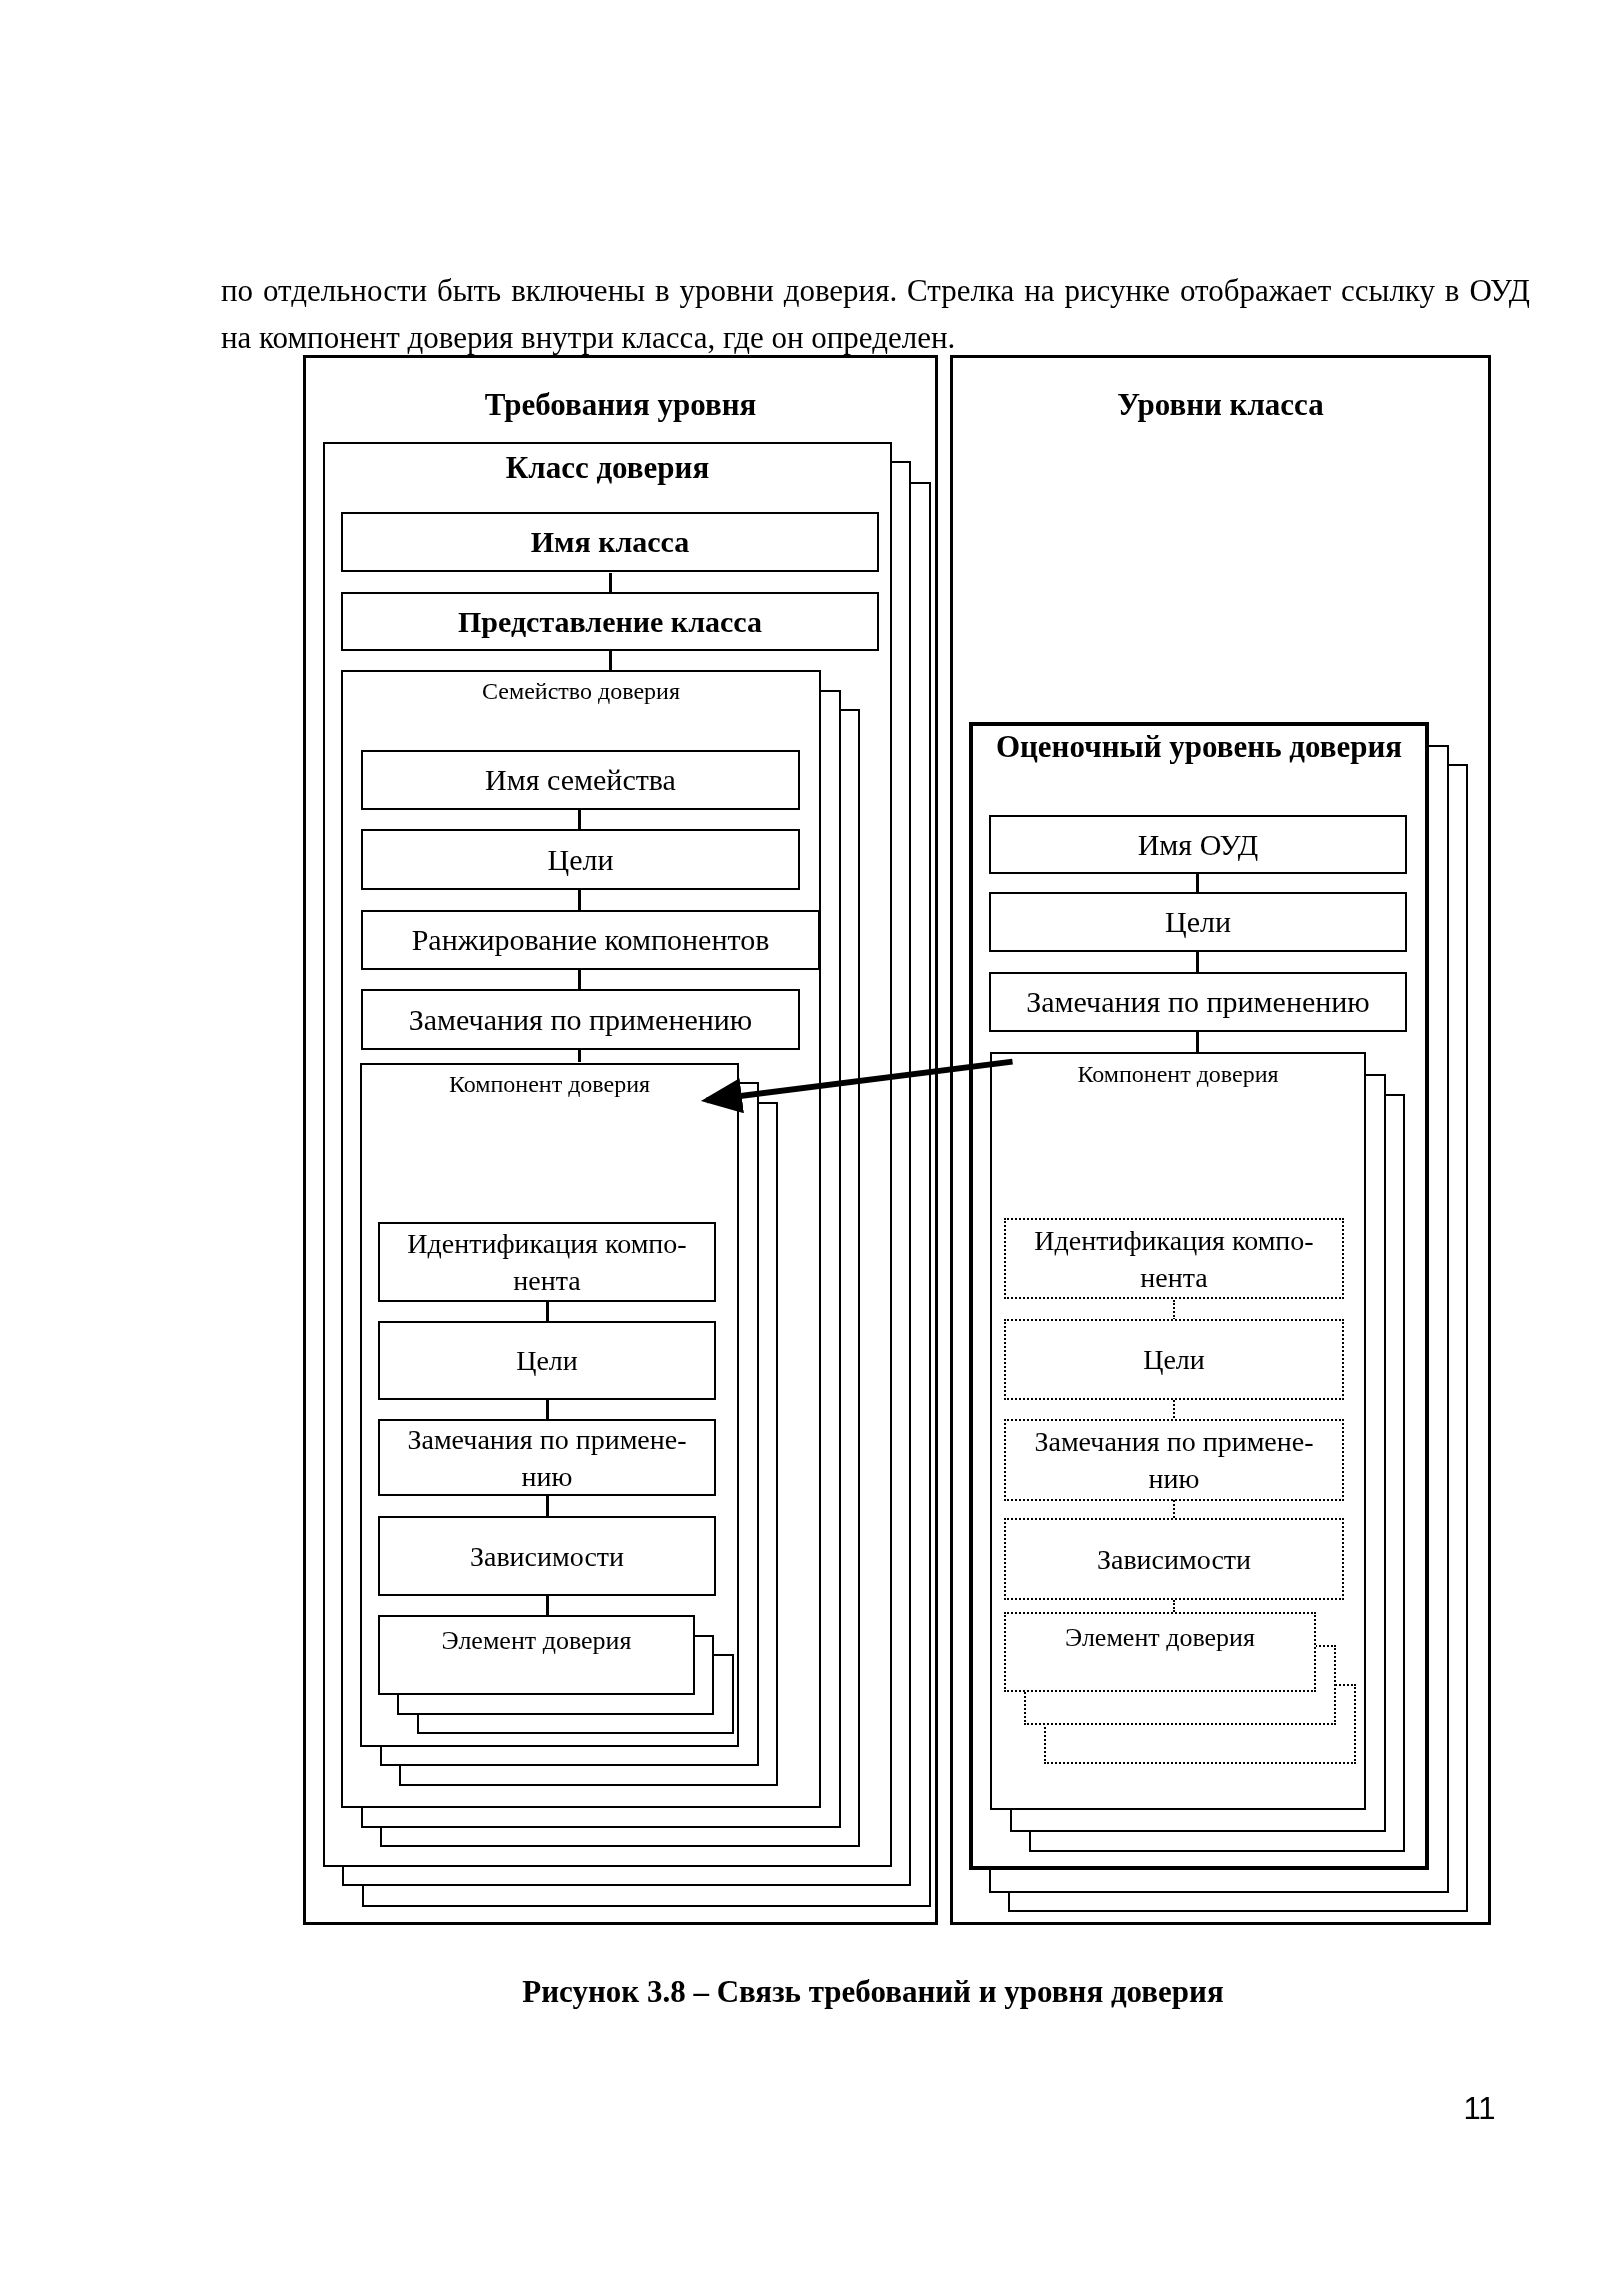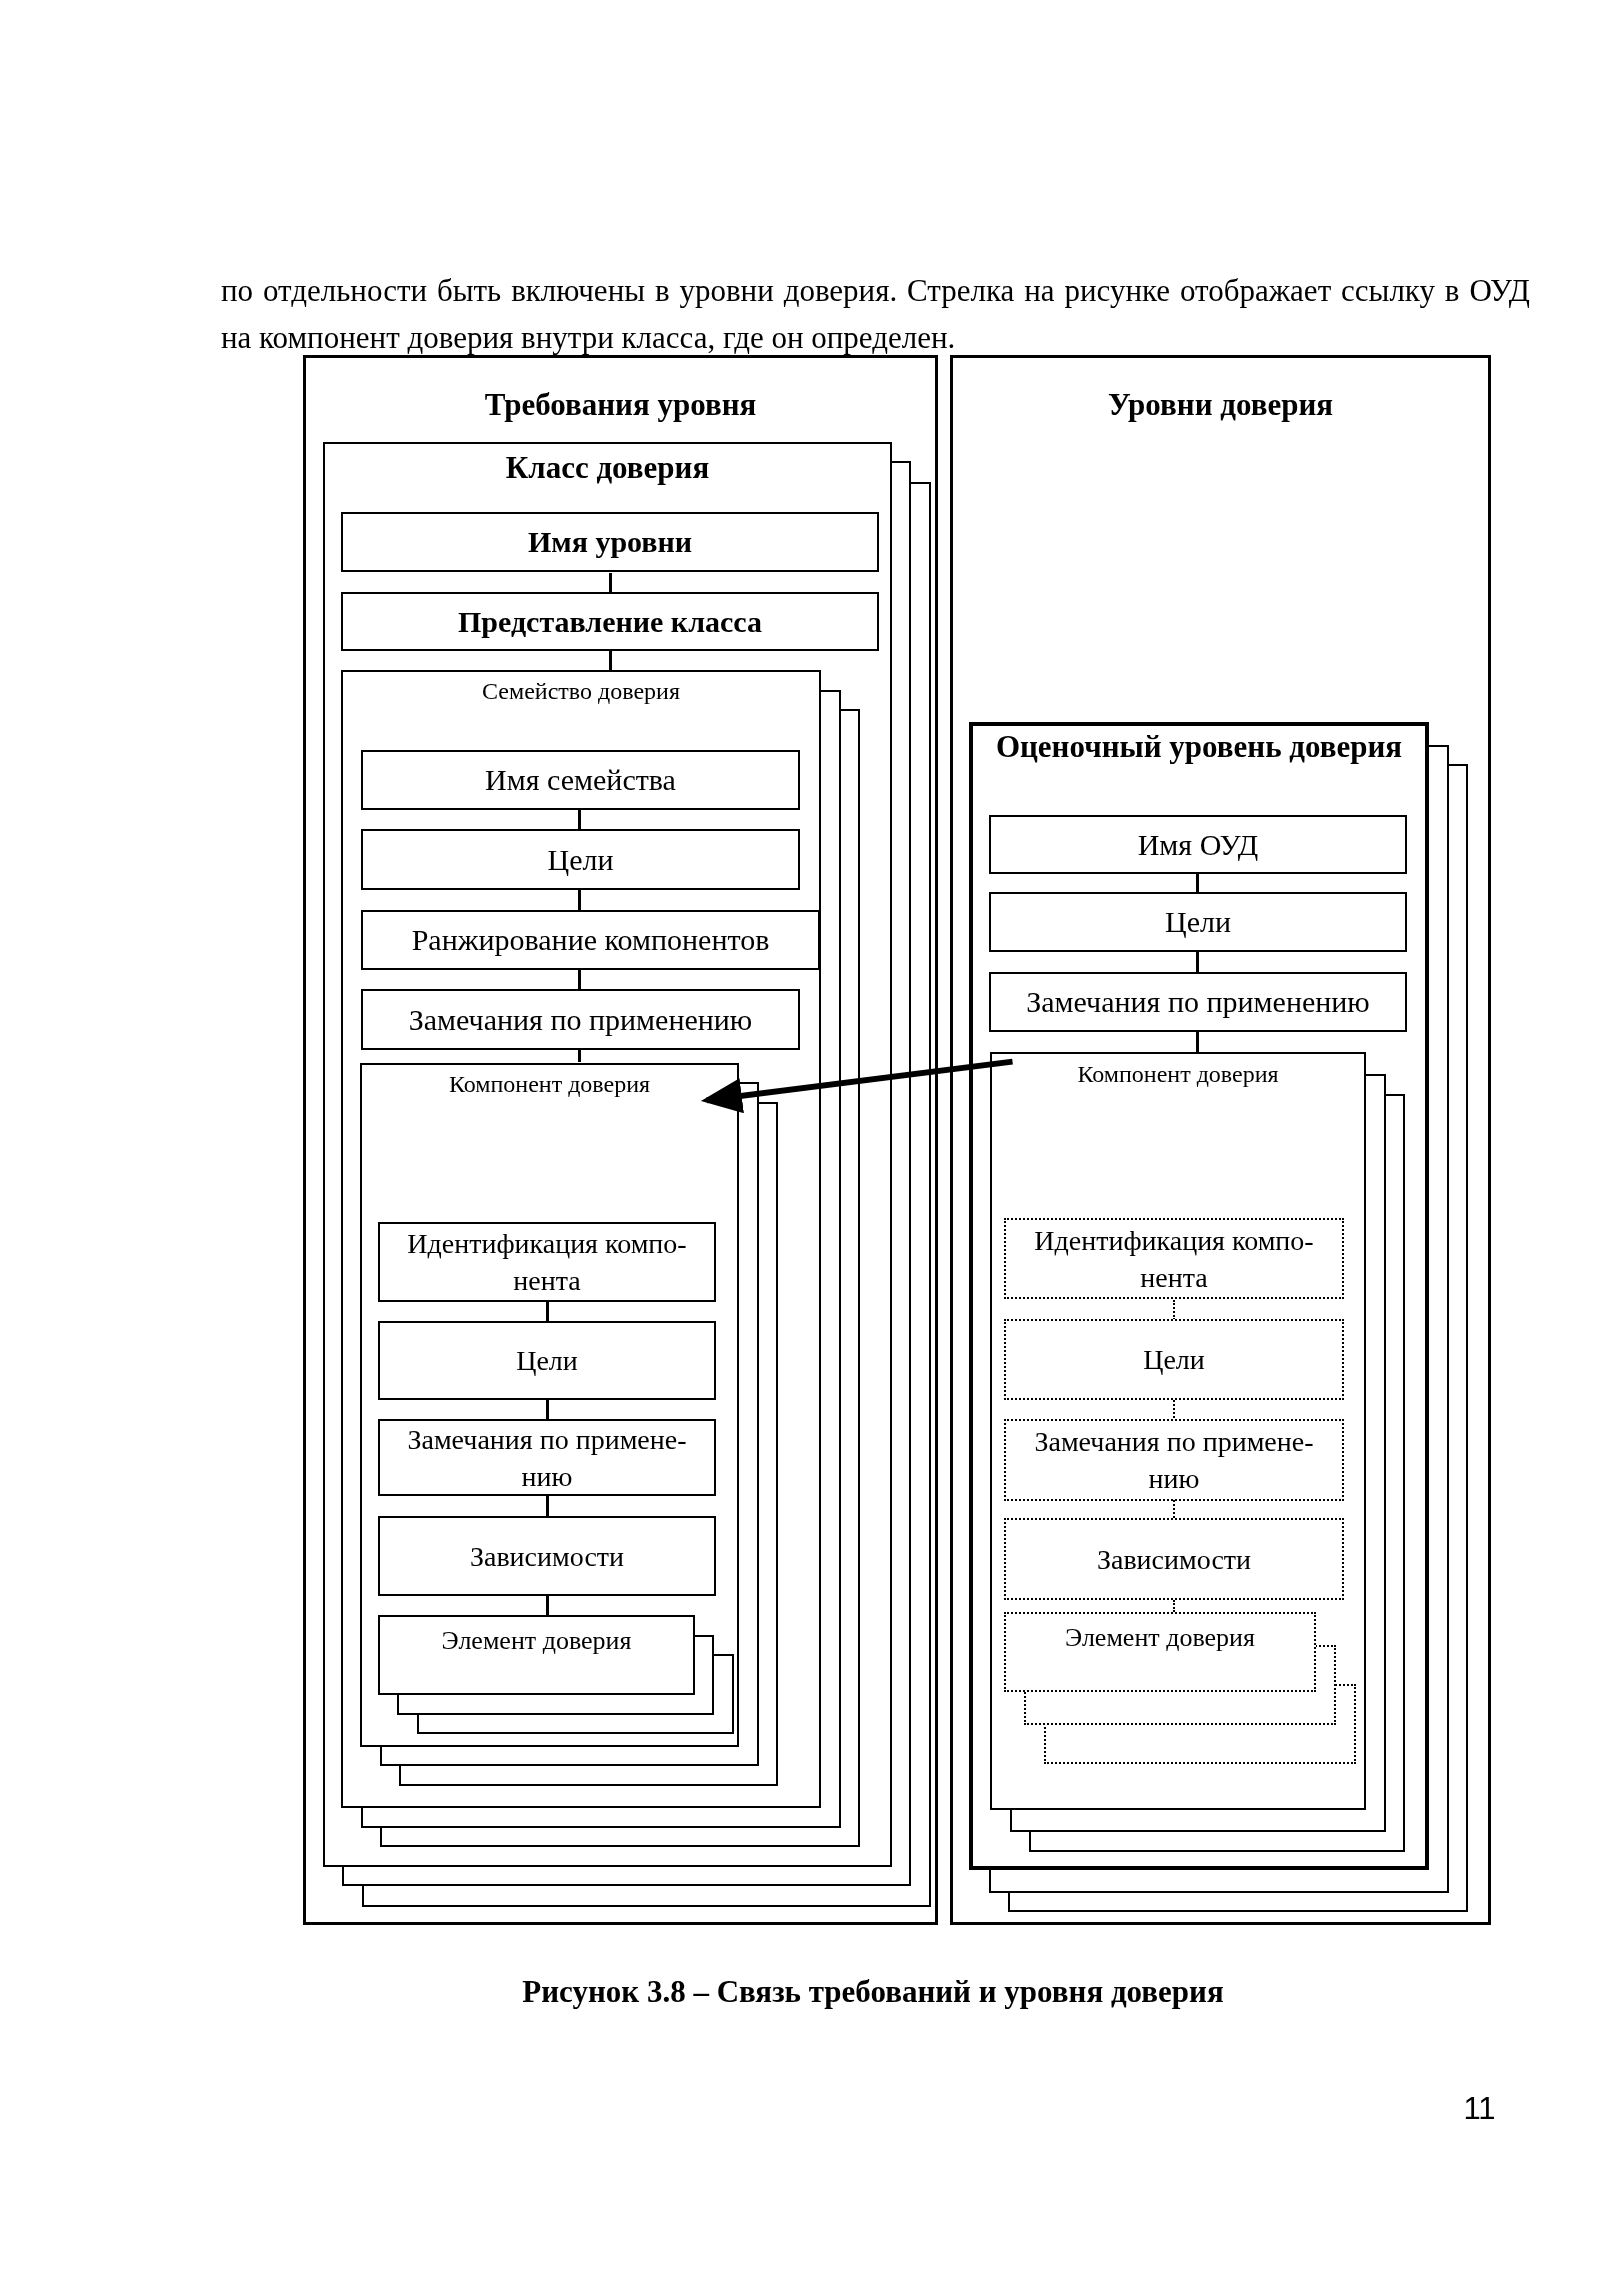--- a/index.html
+++ b/index.html
@@ -51,21 +51,21 @@
   <div class="para">по отдельности быть включены в уровни доверия. Стрелка на рисунке отображает ссылку в ОУД на компонент доверия внутри класса, где он определен.</div>
 
   <div class="obox" style="left:303px; top:355px; width:635px; height:1570px;"></div>
   <div class="hdr" style="left:303px; top:387px; width:635px;">Требования уровня</div>
 
   <div class="layer" style="left:362px; top:482px; width:569px; height:1425px;"></div>
   <div class="layer" style="left:342px; top:461px; width:569px; height:1425px;"></div>
   <div class="layer" style="left:323px; top:442px; width:569px; height:1425px;"></div>
   <div class="stacktitle bold" style="left:323px; top:450px; width:569px; font-size:31px;">Класс доверия</div>
 
-  <div class="b bold" style="left:341px; top:512px; width:538px; height:60px;">Имя уровни</div>
+  <div class="b bold" style="left:341px; top:512px; width:538px; height:60px;">Имя класса</div>
   <div class="conn" style="left:609px; top:573px; height:19.6px;"></div>
   <div class="b bold" style="left:341px; top:592px; width:538px; height:59px;">Представление класса</div>
   <div class="conn" style="left:609px; top:651px; height:19px;"></div>
 
   <div class="layer" style="left:380px; top:709px; width:480px; height:1138px;"></div>
   <div class="layer" style="left:361px; top:690px; width:480px; height:1138px;"></div>
   <div class="layer" style="left:341px; top:670px; width:480px; height:1138px;"></div>
   <div class="stacktitle" style="left:341px; top:678px; width:480px;">Семейство доверия</div>
 
   <div class="b" style="left:361px; top:750px; width:439px; height:60px;">Имя семейства</div>
@@ -91,21 +91,21 @@
 нию</div>
   <div class="conn" style="left:546px; top:1496px; height:20px;"></div>
   <div class="b sm" style="left:378px; top:1516px; width:338px; height:80px;">Зависимости</div>
   <div class="conn" style="left:546px; top:1596px; height:19px;"></div>
 
   <div class="layer" style="left:417px; top:1654px; width:317px; height:80px;"></div>
   <div class="layer" style="left:397px; top:1635px; width:317px; height:80px;"></div>
   <div class="b el" style="left:378px; top:1615px; width:317px; height:80px;">Элемент доверия</div>
 
   <div class="obox" style="left:950px; top:355px; width:541px; height:1570px;"></div>
-  <div class="hdr" style="left:950px; top:387px; width:541px;">Уровни доверия</div>
+  <div class="hdr" style="left:950px; top:387px; width:541px;">Уровни класса</div>
 
   <div class="layer" style="left:1008px; top:764px; width:460px; height:1148px;"></div>
   <div class="layer" style="left:989px; top:745px; width:460px; height:1148px;"></div>
   <div class="layer" style="left:969px; top:722px; width:460px; height:1148px; border-width:4.6px;"></div>
   <div class="stacktitle bold" style="left:969px; top:729px; width:460px; font-size:31px;">Оценочный уровень доверия</div>
 
   <div class="b" style="left:989px; top:815px; width:418px; height:59px;">Имя ОУД</div>
   <div class="conn" style="left:1196px; top:874px; height:18.3px;"></div>
   <div class="b" style="left:989px; top:892px; width:418px; height:60px;">Цели</div>
   <div class="conn" style="left:1196px; top:952px; height:19.6px;"></div>

